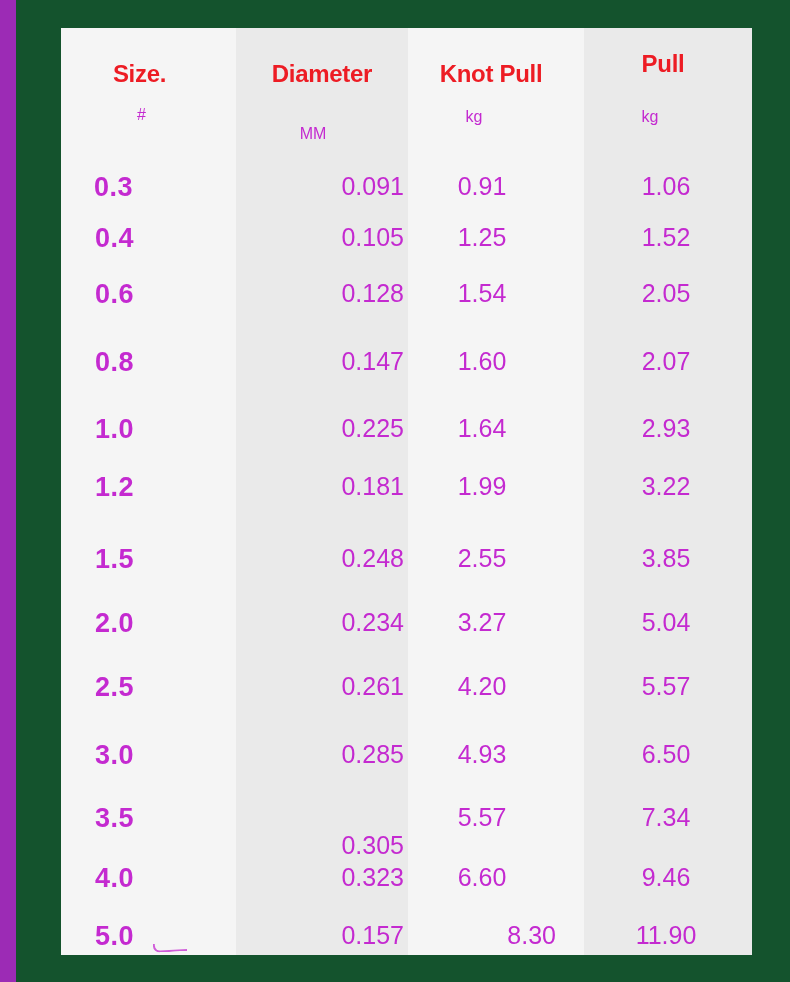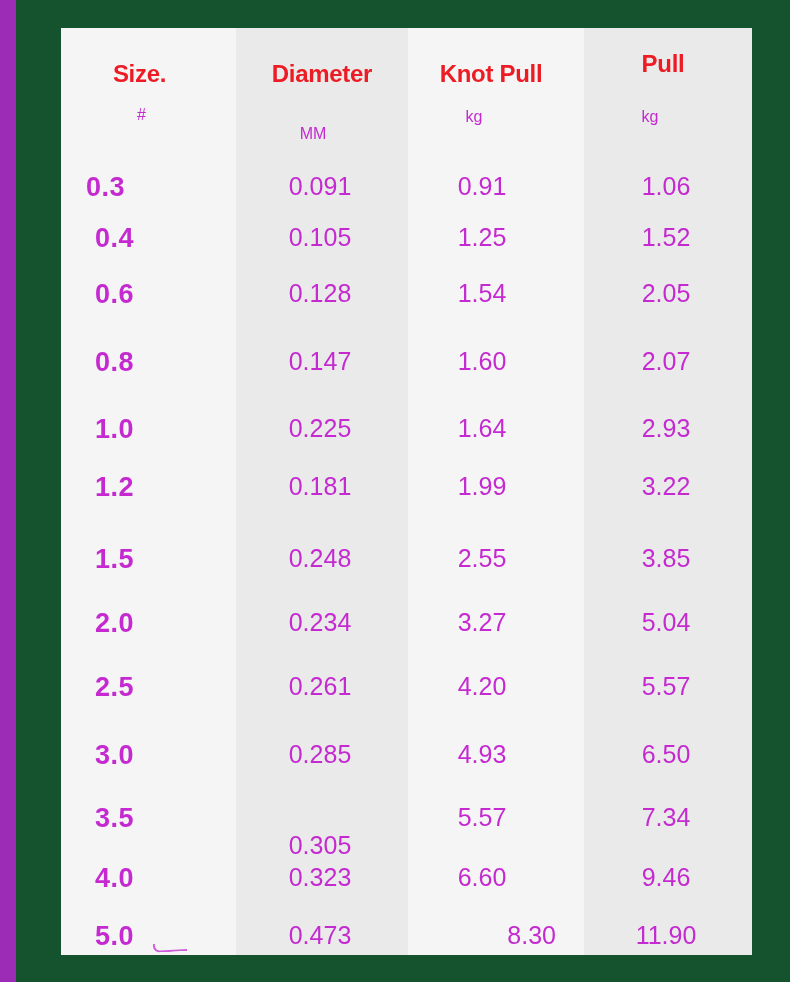--- a/index.html
+++ b/index.html
@@ -95,31 +95,31 @@
 
   
   .col-size .cell {
     font-weight:bold;
     font-size:27px;
     text-align:left;
     padding-left:34px;
     letter-spacing:0.5px;
   }
   
-  .col-size .cell.indent { padding-left:25px; }
+  .col-size .cell.indent { padding-left:33px; }
 
   
   .col-diameter .cell,
   .col-knotpull .cell,
   .col-pull .cell {
     font-size:25px;
     font-weight:normal;
     text-align:center;
   }
-  .col-diameter .cell { padding-right:4px; }
+  .col-diameter .cell { padding-right:4px;text-align:right; }
   .col-knotpull .cell { padding-right:28px; }
   .col-pull     .cell { padding-right:4px; }
 
   
   #scan-squiggle {
     position:absolute;
     width:34px; height:9px;
     border-bottom:2px solid #C42AD0;
     border-left:2px solid #C42AD0;
     border-bottom-left-radius:7px;
@@ -169,21 +169,21 @@
           <div class="cell" style="top: 137px;">0.128</div>
           <div class="cell" style="top: 205px;">0.147</div>
           <div class="cell" style="top: 272px;">0.225</div>
           <div class="cell" style="top: 330px;">0.181</div>
           <div class="cell" style="top: 402px;">0.248</div>
           <div class="cell" style="top: 466px;">0.234</div>
           <div class="cell" style="top: 530px;">0.261</div>
           <div class="cell" style="top: 598px;">0.285</div>
           <div class="cell" style="top: 661px; margin-top: 28px;">0.305</div>
           <div class="cell" style="top: 721px;">0.323</div>
-          <div class="cell" style="top: 779px;">0.473</div>
+          <div class="cell" style="top: 779px;">0.157</div>
         </div>
     </div>
 
     <div class="col col-knotpull">
       <div class="col-head">
         <div class="head-title">Knot Pull</div>
         <div class="head-unit">kg</div>
       </div>
       <div class="cells">
           <div class="cell" style="top: 30px;">0.91</div>

